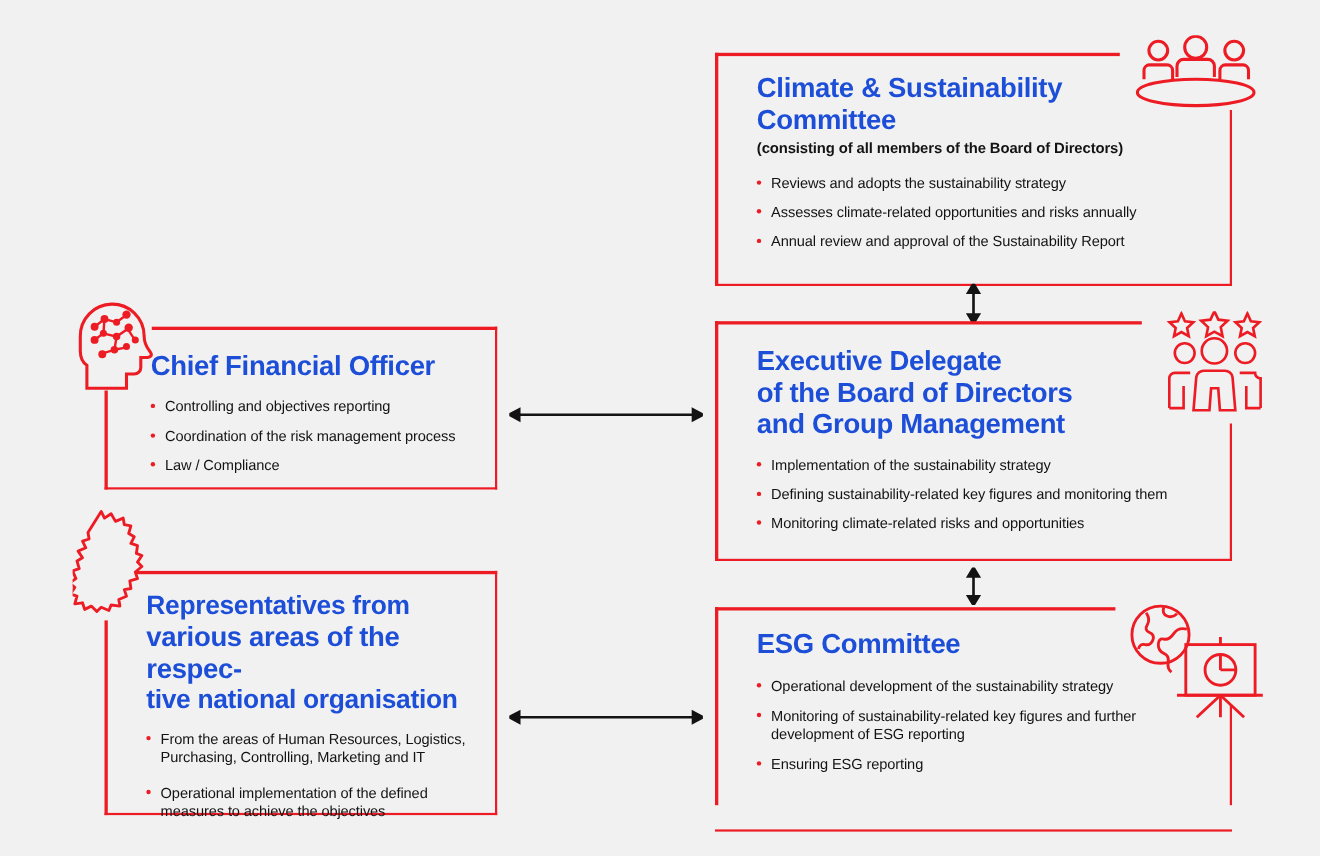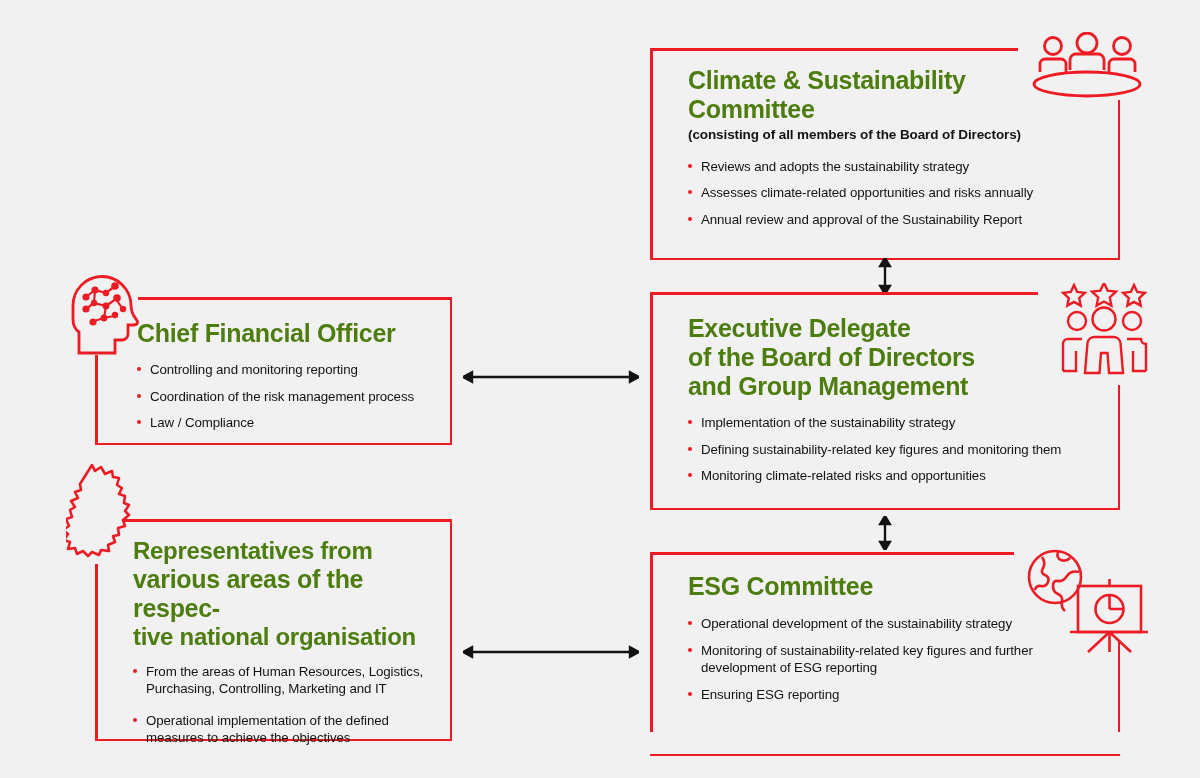--- a/index.html
+++ b/index.html
@@ -35,21 +35,21 @@
     position: absolute;
     background: #ed1c24;
   }
   .card-body {
     position: absolute;
     left: 0; right: 0; top: 0;
     padding: 0;
   }
 
   .card-title {
-    color: #4d7c0f;
+    color: #1d4ed8;
     font-weight: bold;
     letter-spacing: -0.3px;
     line-height: 1.16;
     margin: 0;
   }
   .card-subtitle {
     color: #131313;
     font-size: 13.5px;
     font-weight: bold;
     line-height: 1.25;
@@ -232,21 +232,21 @@
 
       <span style="left:43px; top:0; width:314px; height:2.5px;"></span>
 
       <span style="left:0; top:58px; width:2.5px; height:90px;"></span>
       <span style="left:0; bottom:0; width:357px; height:2.5px;"></span>
       <span style="right:0; top:0; width:2.5px; height:148px;"></span>
     </div>
     <div class="card-body" style="left:42px; top:22px; right:16px;">
       <h2 class="card-title" style="font-size:25px;">Chief Financial Officer</h2>
       <ul class="bullets" style="margin-top:13px;">
-        <li>Controlling and monitoring reporting</li>
+        <li>Controlling and objectives reporting</li>
         <li>Coordination of the risk management process</li>
         <li>Law / Compliance</li>
       </ul>
     </div>
   </div>
 
   <div class="icon" style="left:64px; top:268px; width:88px; height:88px;">
     <svg viewBox="0 0 88 88" width="88" height="88">
       <g fill="none" stroke="#ed1c24" stroke-width="2.8">
         <path d="M9 38 a29 29 0 0 1 58 -1 q0 8 5 14 q4 5 -2 6 h-6 v9 a6 6 0 0 1 -6 6 h-7 v13 H15 V64 q-6 -4 -6 -13 z"></path>

